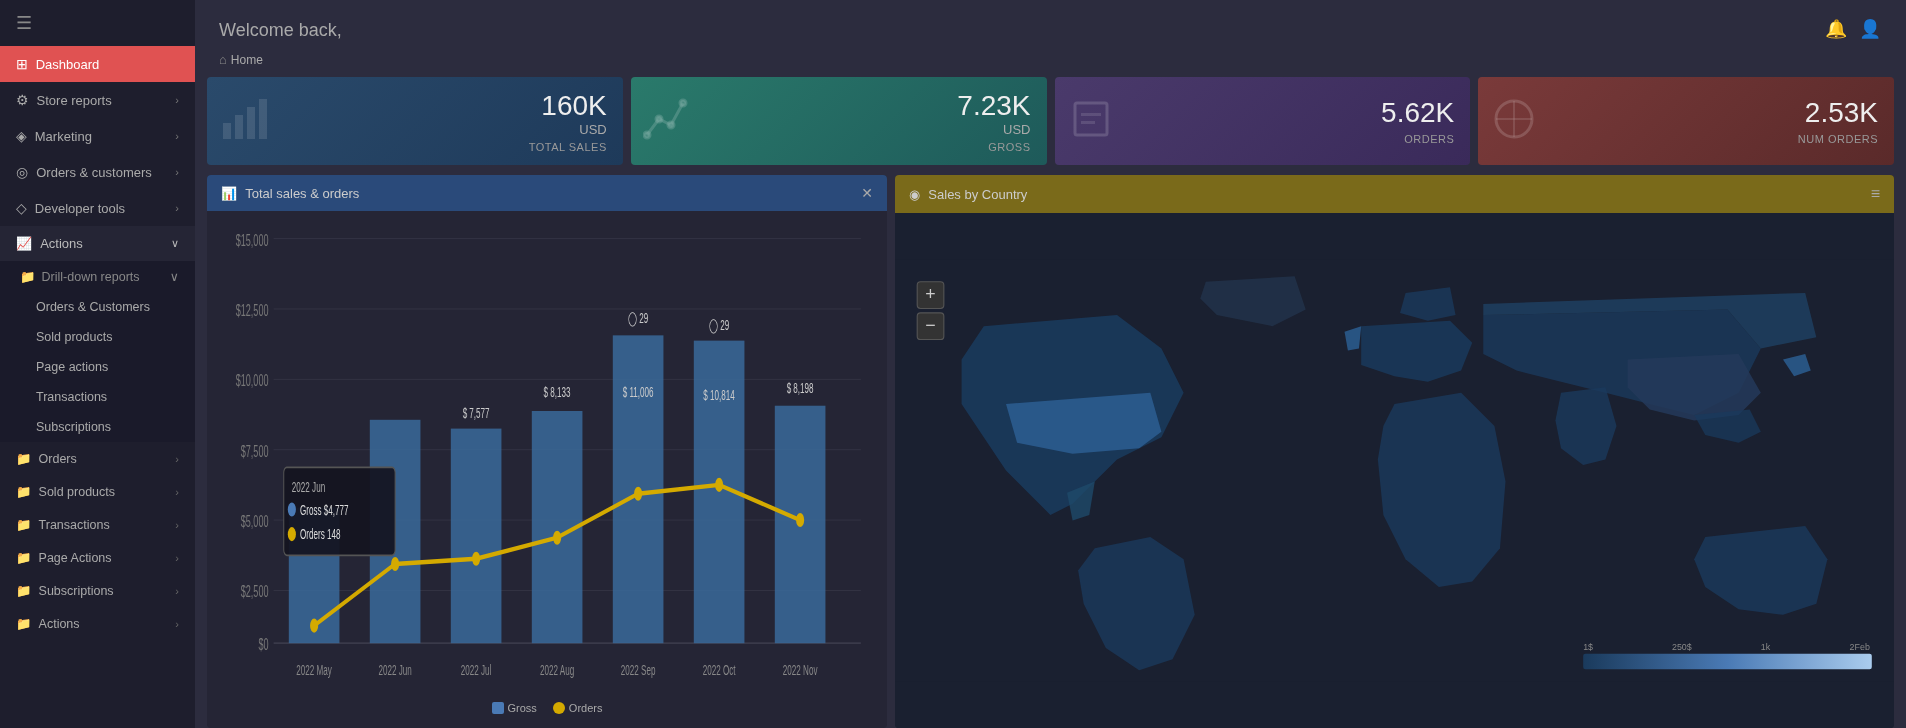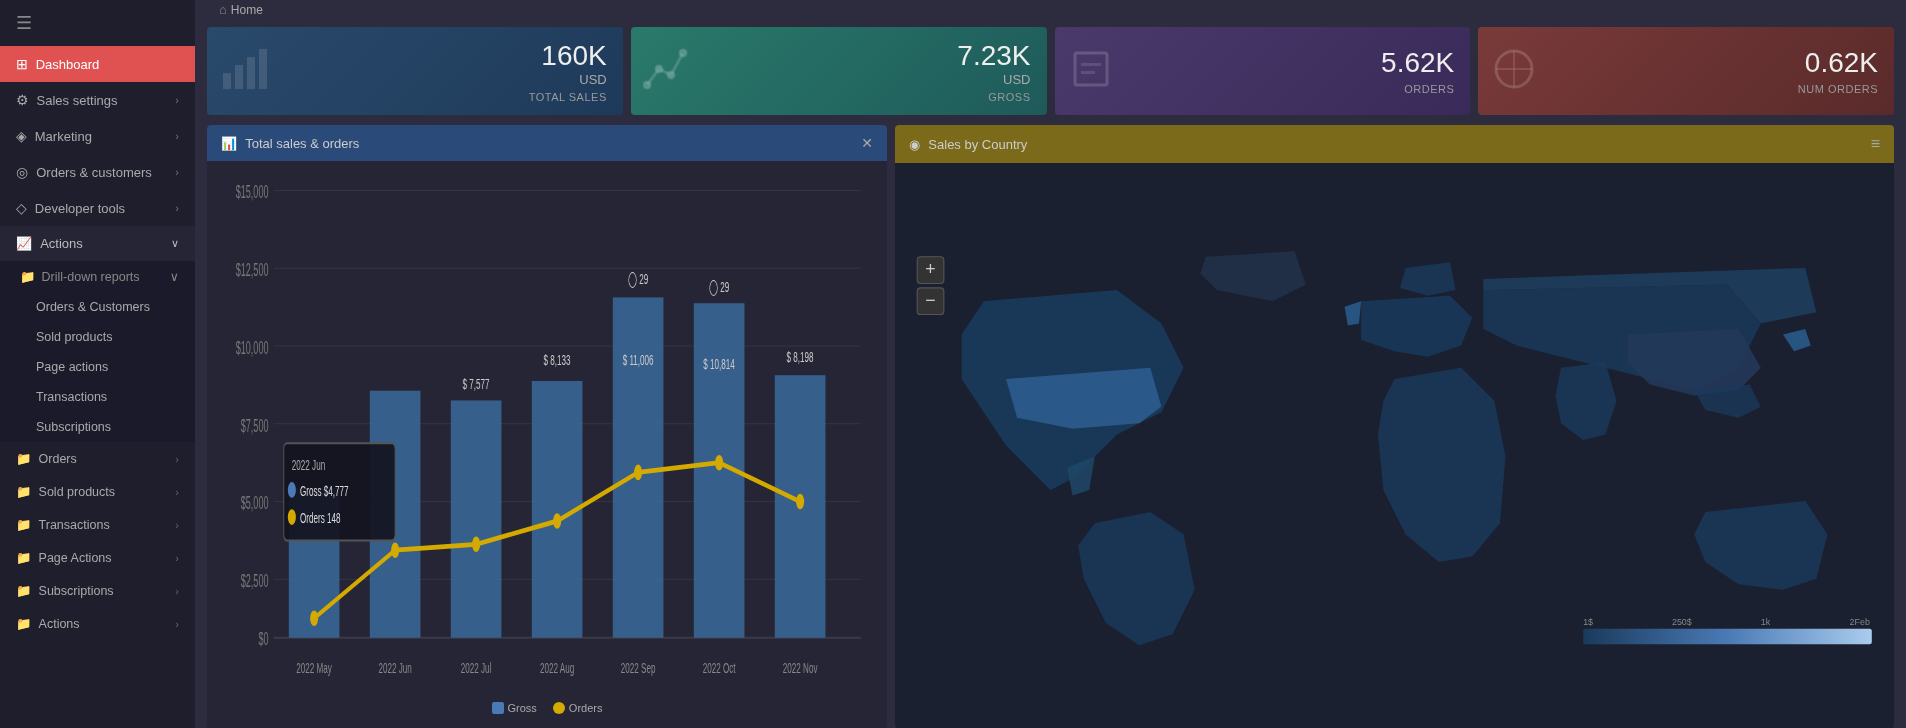--- a/index.html
+++ b/index.html
@@ -211,21 +211,21 @@
   <div class="sidebar-hamburger">
     <span>☰</span>
   </div>
 
   <div class="sidebar-item active">
     <span class="icon">⊞</span>
     <span>Dashboard</span>
   </div>
   <div class="sidebar-item">
     <span class="icon">⚙</span>
-    <span>Sales settings</span>
+    <span>Store reports</span>
     <span class="chevron">›</span>
   </div>
   <div class="sidebar-item">
     <span class="icon">◈</span>
     <span>Marketing</span>
     <span class="chevron">›</span>
   </div>
   <div class="sidebar-item">
     <span class="icon">◎</span>
     <span>Orders &amp; customers</span>
@@ -293,20 +293,30 @@
   </div>
   <div class="sidebar-folder-item">
     <span>📁</span>
     <span>Actions</span>
     <span class="chevron">›</span>
   </div>
 </div>
 
 <div class="main">
 
+  <div class="header">
+    <div class="header-title">
+      <span>Welcome back,</span>
+      <span style="color:#aaa; font-size:18px;"></span>
+    </div>
+    <div class="header-right">
+      <span>🔔</span>
+      <span>👤</span>
+    </div>
+  </div>
 
   <div class="breadcrumb">
     <span class="home-icon">⌂</span>
     <span style="color:#aaa; cursor:pointer;">Home</span>
   </div>
 
   <div class="stats-row">
     <div class="stat-card stat-card-blue">
       <div class="stat-icon-area">
         <svg viewBox="0 0 48 48" fill="rgba(255,255,255,0.3)">
@@ -354,21 +364,21 @@
     </div>
     <div class="stat-card stat-card-red">
       <div class="stat-icon-area">
         <svg viewBox="0 0 48 48" fill="rgba(255,255,255,0.3)">
           <circle cx="24" cy="24" r="18" fill="none" stroke="rgba(255,255,255,0.4)" stroke-width="3"></circle>
           <line x1="24" y1="6" x2="24" y2="42" stroke="rgba(255,255,255,0.3)" stroke-width="2"></line>
           <line x1="6" y1="24" x2="42" y2="24" stroke="rgba(255,255,255,0.3)" stroke-width="2"></line>
         </svg>
       </div>
       <div class="stat-card-content">
-        <div class="stat-value">0.62K</div>
+        <div class="stat-value">2.53K</div>
         <div class="stat-currency"></div>
         <div class="stat-label">NUM ORDERS</div>
       </div>
     </div>
   </div>
 
   <div class="charts-row">
 
     <div class="chart-panel chart-panel-main">
       <div class="chart-header chart-header-blue">

